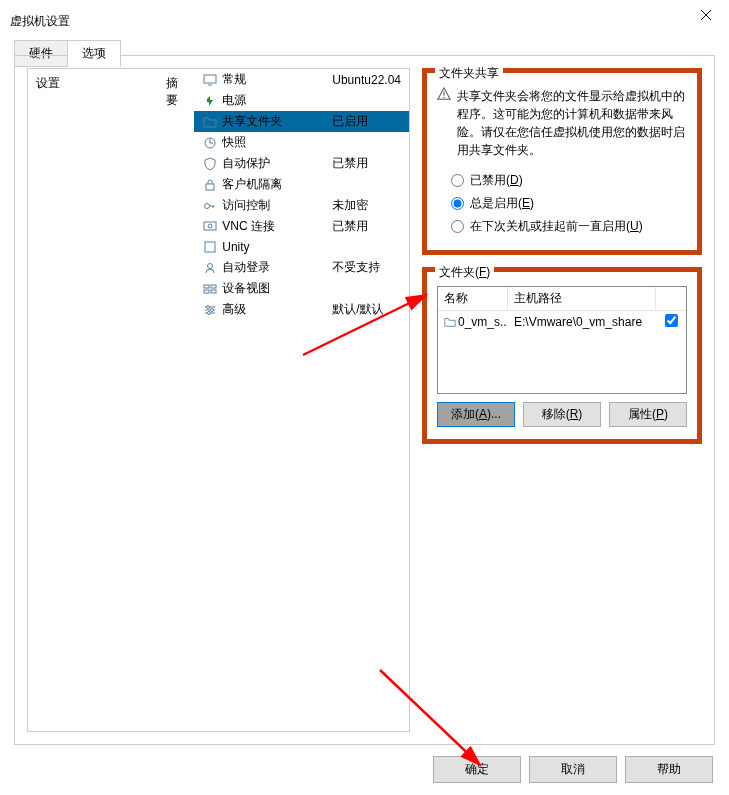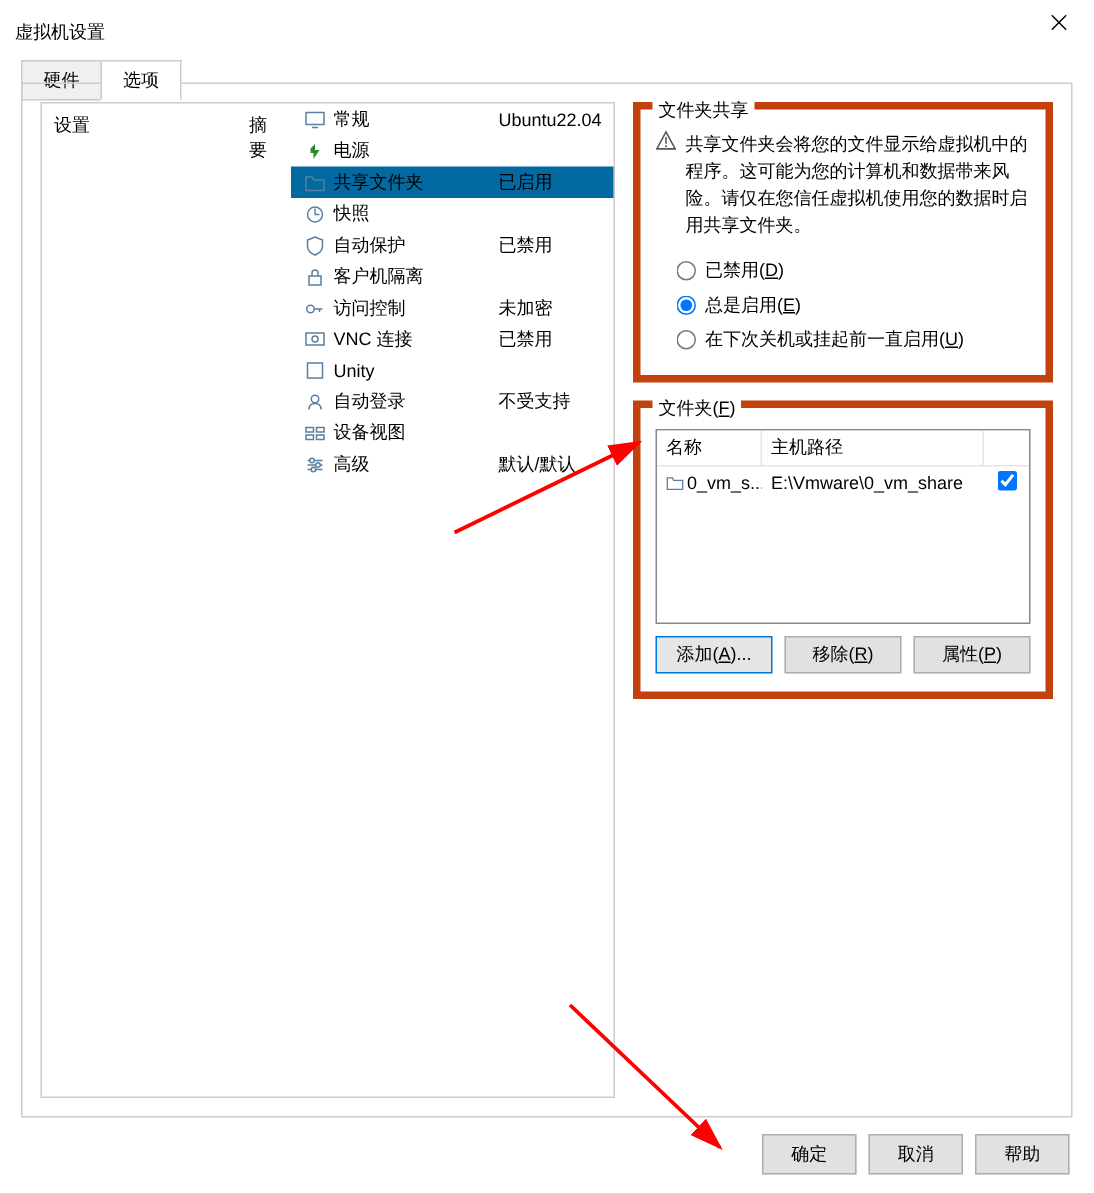--- a/index.html
+++ b/index.html
@@ -35,40 +35,40 @@
 .group-title { position: absolute; top: -8px; left: 8px; background: #fff; padding: 0 4px; font-size: 12px; }
 
 .warning { display: flex; gap: 6px; margin-bottom: 10px; }
 .warning-icon { width: 14px; flex-shrink: 0; }
 .warning-text { font-size: 12px; line-height: 1.5; }
 
 .radio-group { margin-left: 14px; }
 .radio-row { display: flex; align-items: center; padding: 3px 0; font-size: 12px; cursor: pointer; }
 .radio-row input { margin-right: 6px; }
 
-.folder-table { border: 1px solid #888; height: 130px; margin-bottom: 8px; overflow: hidden; }
+.folder-table { border: 1px solid #888; height: 108px; margin-bottom: 8px; overflow: hidden; }
 .folder-thead { display: flex; background: #fff; border-bottom: 1px solid #e5e5e5; }
 .folder-th { padding: 3px 6px; font-size: 12px; border-right: 1px solid #e5e5e5; }
 .folder-th.name { width: 70px; }
 .folder-th.path { flex: 1; }
 .folder-th.chk { width: 30px; border-right: none; }
 .folder-trow { display: flex; align-items: center; padding: 1px 0; font-size: 12px; cursor: pointer; }
 .folder-td { padding: 2px 6px; overflow: hidden; white-space: nowrap; text-overflow: ellipsis; }
 .folder-td.name { width: 70px; display: flex; align-items: center; gap: 2px; }
 .folder-td.path { flex: 1; }
 .folder-td.chk { width: 30px; text-align: center; }
 .folder-td.chk input { pointer-events: none; }
 .folder-icon { width: 12px; height: 12px; flex-shrink: 0; }
 
 .folder-buttons { display: flex; gap: 8px; justify-content: flex-end; }
 .btn { border: 1px solid #adadad; background: #e1e1e1; padding: 3px 0; font-size: 12px; cursor: pointer; width: 78px; text-align: center; }
-.btn.primary { border: 1px solid #0078d7; background: #e5e5e5; }
+.btn.primary { border: 1px solid #0078d7; background: #a3a3a3; }
 
 .footer { position: absolute; bottom: 12px; right: 16px; display: flex; gap: 8px; }
-.footer .btn { width: 63px; padding: 4px 0; }
+.footer .btn { width: 88px; padding: 4px 0; }
 
 .arrow { position: absolute; pointer-events: none; }
 .underline { text-decoration: underline; }
 </style>
 </head>
 <body>
 
 <div class="titlebar">
   <span class="titlebar-text">虚拟机设置</span>
   <div class="titlebar-close">

